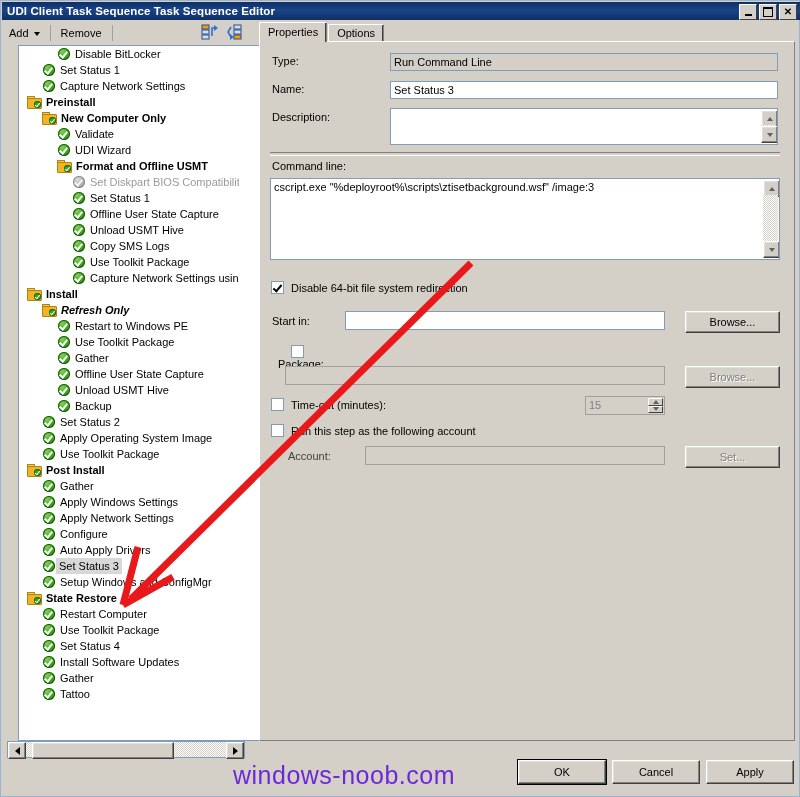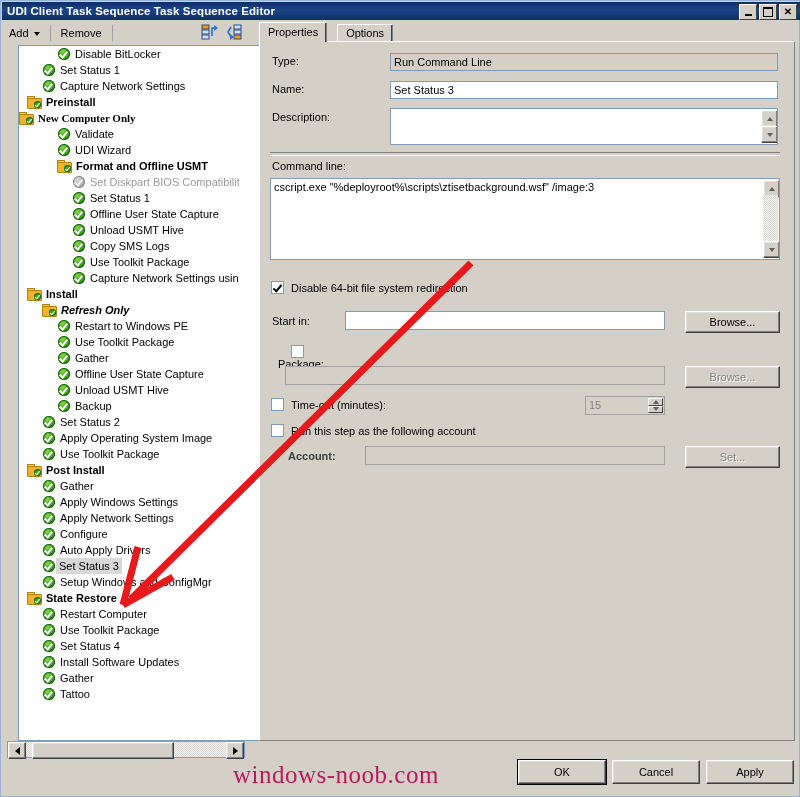--- a/index.html
+++ b/index.html
@@ -89,21 +89,21 @@
      border-top:5px solid #000;}
   .arrL{width:0;height:0;border-top:4px solid transparent;border-bottom:4px solid transparent;
      border-right:5px solid #000;}
   .arrR{width:0;height:0;border-top:4px solid transparent;border-bottom:4px solid transparent;
      border-left:5px solid #000;}
 
   
   #tabs{position:absolute;left:258px;top:22px;display:flex;align-items:flex-end;height:19px;}
   .tab{height:17px;line-height:17px;padding:0 8px;font-size:11px;background:#d4d0c8;
      border:1px solid #fff;border-right-color:#808080;border-bottom:none;
-     box-shadow:inset -1px 0 0 #404040;margin-right:10px;}
+     box-shadow:inset -1px 0 0 #404040;margin-right:1px;}
   .tab.active{height:19px;line-height:19px;background:#d4d0c8;position:relative;z-index:3;}
   #panel{position:absolute;left:258px;top:40px;width:536px;height:700px;
      background:#d4d0c8;border:1px solid #fff;border-right-color:#808080;
      border-bottom-color:#808080;box-sizing:border-box;}
 
   .frow{position:absolute;display:flex;align-items:center;justify-content:center;}
   .flabel{font-size:11px;white-space:nowrap;}
   .finput{background:#fff;border:1px solid #7f9db9;box-sizing:border-box;
      font-family:"Liberation Sans",sans-serif;font-size:11px;padding:1px 3px;
      line-height:15px;color:#000;overflow:hidden;white-space:nowrap;}
@@ -132,22 +132,22 @@
   .spin{width:15px;position:absolute;right:1px;top:1px;bottom:1px;display:flex;
      flex-direction:column;}
   .spin div{flex:1;background:#d4d0c8;border:1px solid #fff;border-right-color:#404040;
      border-bottom-color:#404040;display:flex;align-items:center;justify-content:center;}
   .arrUs{width:0;height:0;border-left:3px solid transparent;border-right:3px solid transparent;
      border-bottom:4px solid #606060;}
   .arrDs{width:0;height:0;border-left:3px solid transparent;border-right:3px solid transparent;
      border-top:4px solid #606060;}
 
   
-  #watermark{position:absolute;left:232px;top:760px;font-size:25px;color:#be185d;
-     font-family:Liberation Serif, serif;letter-spacing:.5px;}
+  #watermark{position:absolute;left:232px;top:760px;font-size:25px;color:#6d28d9;
+     font-family:Liberation Sans, sans-serif;letter-spacing:.5px;}
   #btnbar{position:absolute;top:759px;left:0;width:800px;height:26px;}
 
   #arrow{position:absolute;left:0;top:0;width:800px;height:797px;pointer-events:none;}
 </style>
 </head>
 <body>
 
 <div id="win">
 
   <div id="titlebar">
@@ -211,21 +211,21 @@
           <span class="lbl">Capture Network Settings</span>
         </div>
         <div class="trow folder" style="padding-left: 8px;">
           <span class="ico fld">
             <span class="f2"></span>
             <span class="f1"></span>
             <span class="bdg"></span>
           </span>
           <span class="lbl">Preinstall</span>
         </div>
-        <div class="trow folder" style=" font-family: Liberation Serif, serif;">
+        <div class="trow folder" style="padding-left: 23px;">
           <span class="ico fld">
             <span class="f2"></span>
             <span class="f1"></span>
             <span class="bdg"></span>
           </span>
           <span class="lbl">New Computer Only</span>
         </div>
         <div class="trow" style="padding-left: 38px;">
           <span class="ico chk"></span>
           <span class="lbl">Validate</span>
@@ -506,21 +506,21 @@
           </div>
       </div>
     </div>
 
     <div class="frow" style="left:11px;top:382px;">
       <span class="cbx"></span>
       <span class="flabel" style="padding-left:7px;">Run this step as the following account</span>
     </div>
 
     <div class="frow" style="left:28px;top:408px;">
-      <span class="flabel" style="color:#404040;font-weight:bold;">Account:</span>
+      <span class="flabel" style="color:#404040;">Account:</span>
     </div>
     <div class="finput dis" style="position:absolute;left:105px;top:404px;width:300px;height:19px;"></div>
     <div class="btn dis" style="position:absolute;left:425px;top:404px;width:95px;height:22px;">
       <span>Set...</span>
     </div>
 
   </div>
 
   <div id="watermark">windows-noob.com</div>
 

